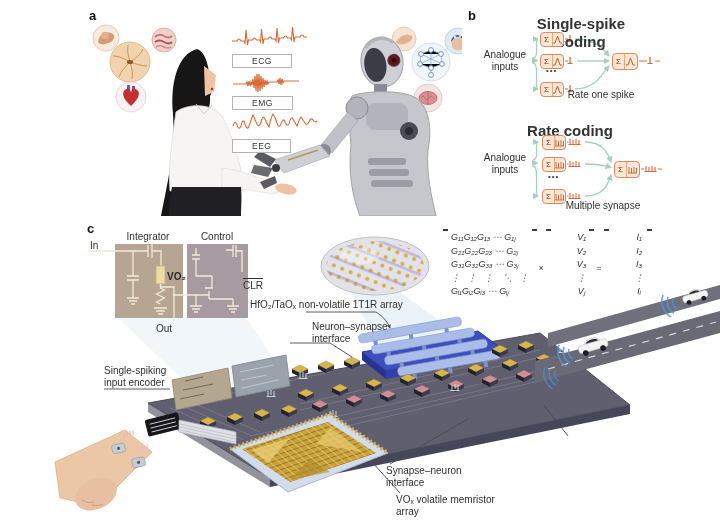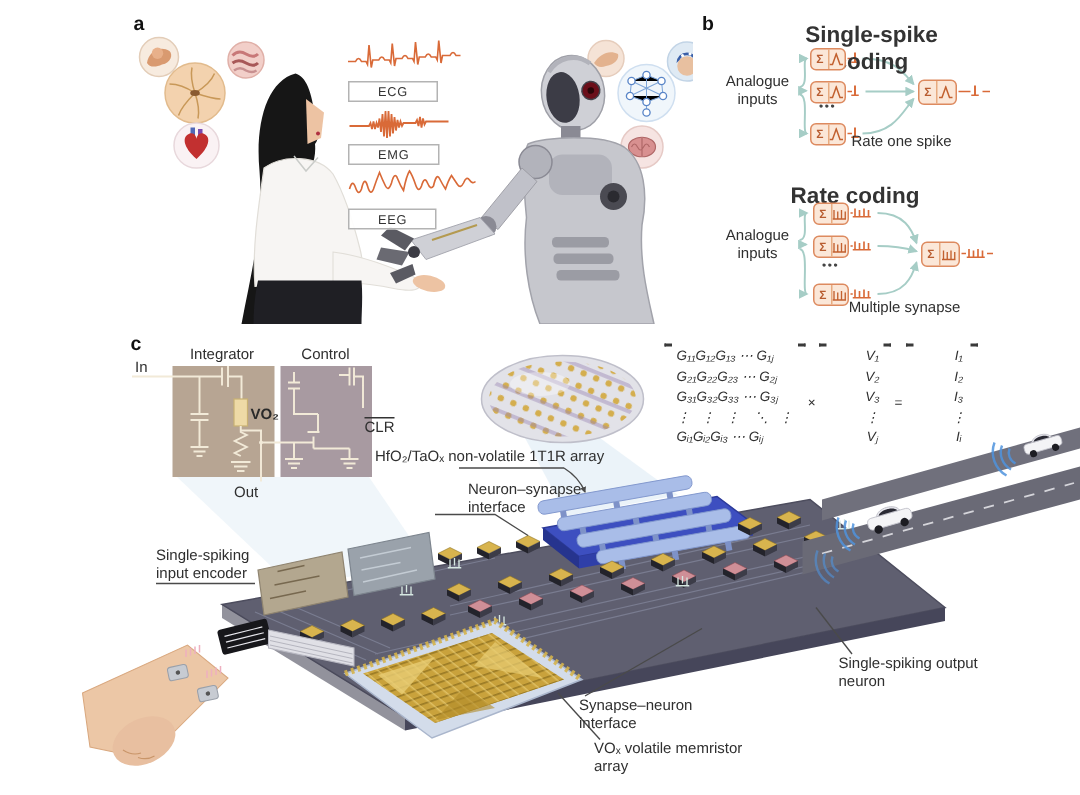--- a/index.html
+++ b/index.html
@@ -526,15 +526,14 @@
     <div>Iᵢ</div>
   </div>
   <div class="brr"></div>
 </div>
 
 <div class="txt" style="left:250px;top:299px;white-space:nowrap;">HfO₂/TaOₓ non-volatile 1T1R array</div>
 <div class="txt" style="left:288px;top:321px;width:80px;margin-left:24px;">Neuron–synapse interface</div>
 <div class="txt" style="left:104px;top:365px;width:82px;">Single-spiking input encoder</div>
 <div class="txt" style="left:396px;top:494px;width:106px;">VOₓ volatile memristor array</div>
 <div class="txt" style="left:386px;top:465px;width:94px;">Synapse–neuron interface</div>
-<div class="txt" style="left:559px;top:437px;width:96px;">Single-spiking output neuron</div>
 
 </div>
 
 </body></html>

